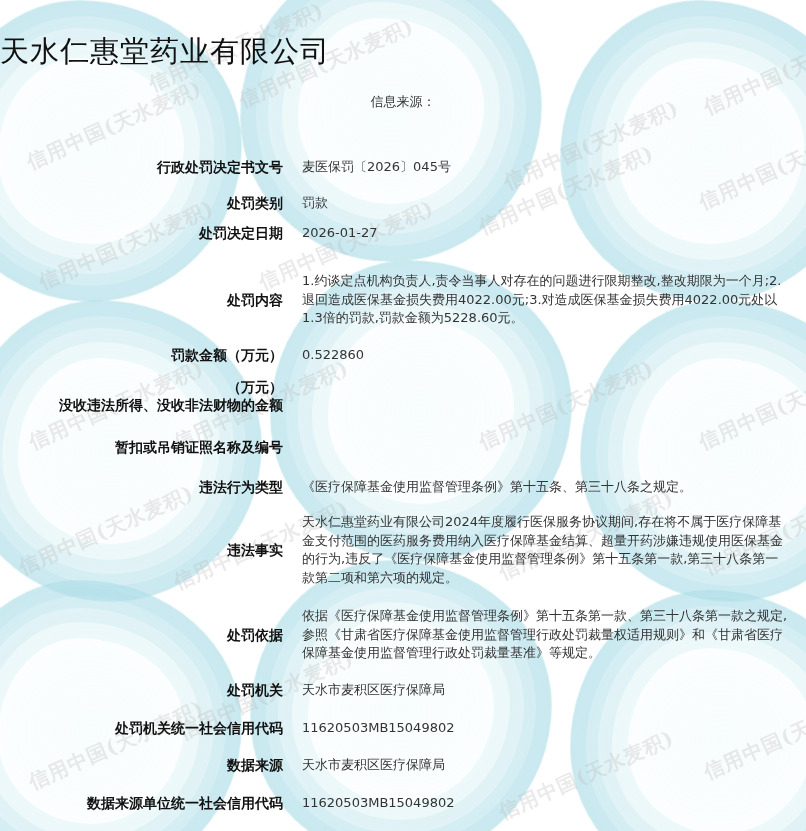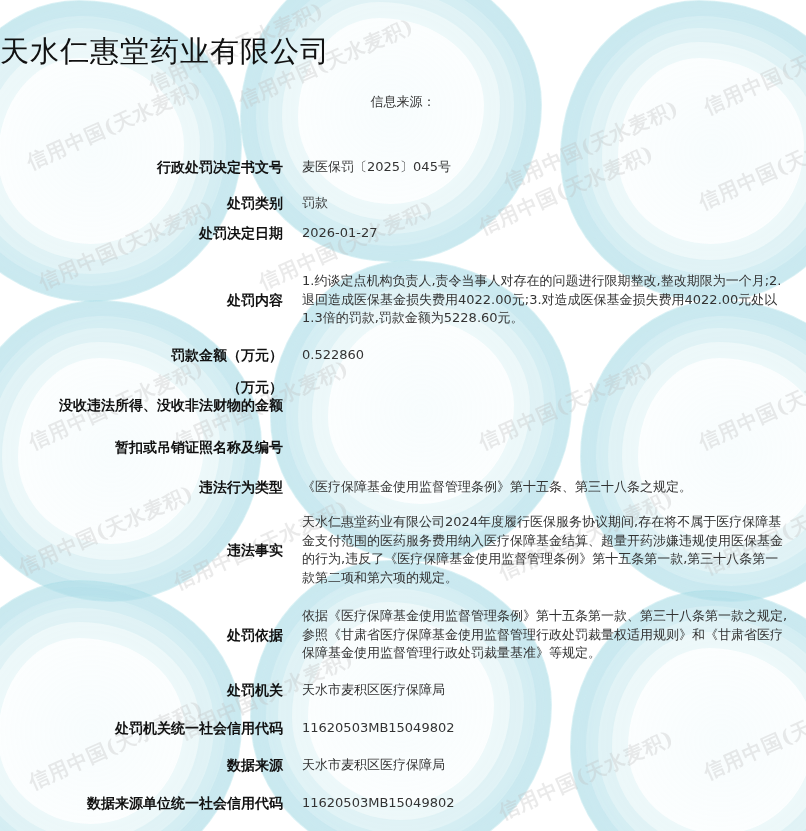--- a/index.html
+++ b/index.html
@@ -136,21 +136,21 @@
   <span class="wm-text" style="left:500px; top:800px;">信用中国(天水麦积)</span>
   <span class="wm-text" style="left:705px; top:760px;">信用中国(天水麦积)</span>
 </div>
 
 <div class="content">
   <h1 class="page-title">天水仁惠堂药业有限公司</h1>
   <div class="info-source">信息来源：</div>
 
   <div class="row" style="top:158px;">
     <div class="label">行政处罚决定书文号</div>
-    <div class="value">麦医保罚〔2025〕045号</div>
+    <div class="value">麦医保罚〔2026〕045号</div>
   </div>
 
   <div class="row" style="top:194px;">
     <div class="label">处罚类别</div>
     <div class="value">罚款</div>
   </div>
 
   <div class="row" style="top:224px;">
     <div class="label">处罚决定日期</div>
     <div class="value">2026-01-27</div>

